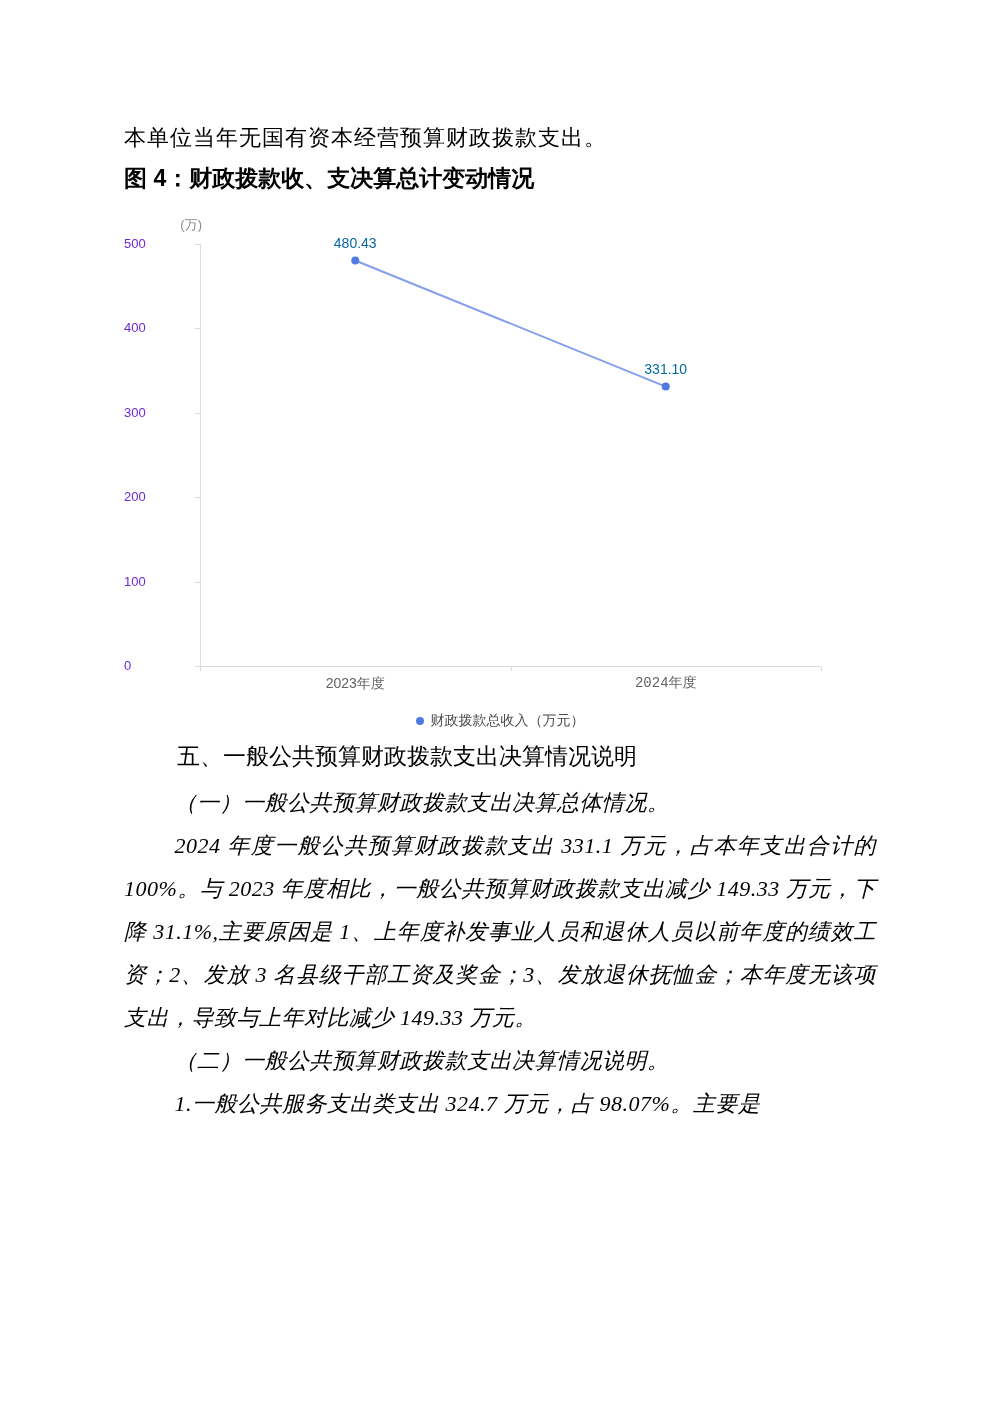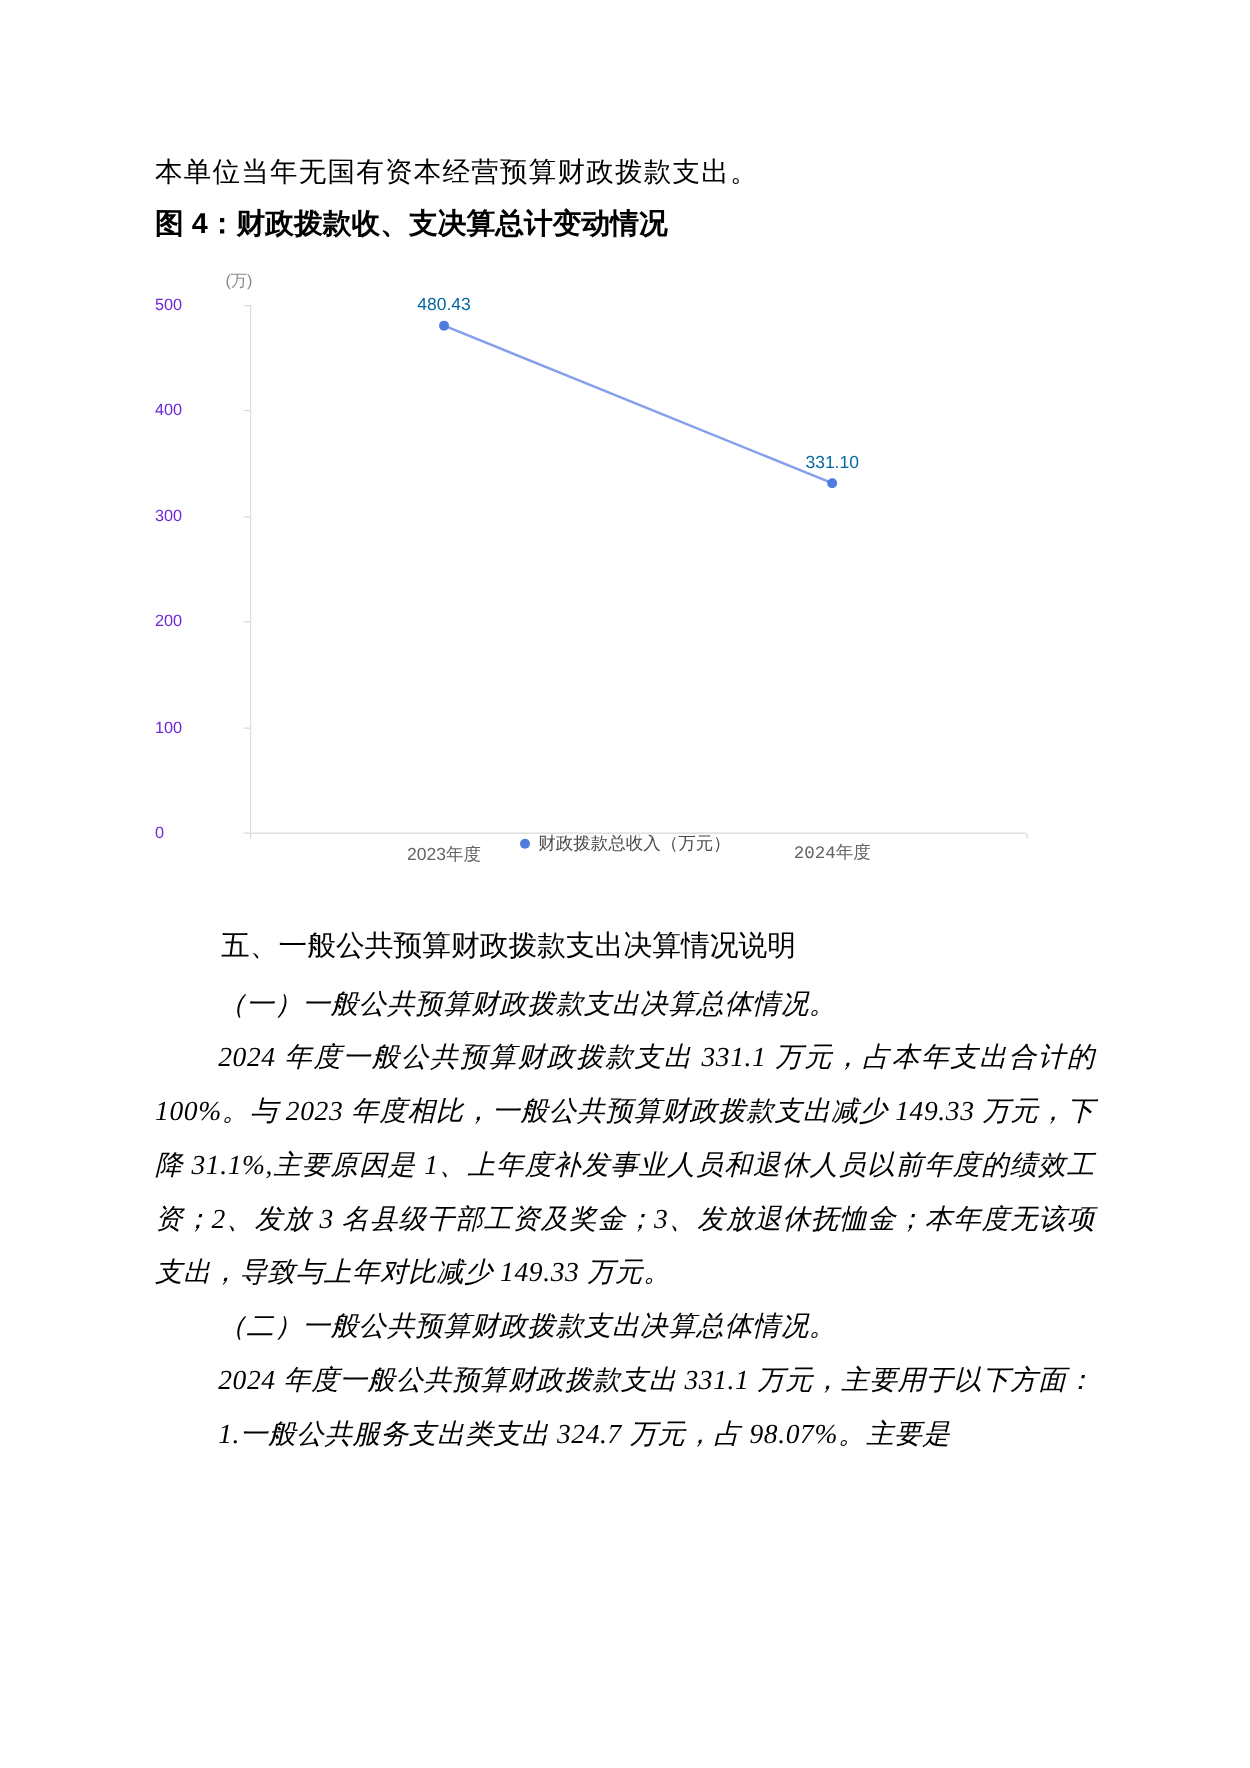--- a/index.html
+++ b/index.html
@@ -117,30 +117,29 @@
         <div class="x-tick-mark" style="left: 697px; top: 453px;"></div>
         <div class="x-axis-label" style="left: 161.25px; top: 460px;">2023年度</div>
         <div class="x-axis-label" style="left: 471.75px; top: 460px; font-family: Liberation Mono, monospace;">2024年度</div>
         <svg width="752" height="505">
           <polyline points="231.25,46.517079999999964 541.75,172.5516" fill="none" stroke="#84a0ec" stroke-width="2"></polyline>
           <circle cx="231.25" cy="46.517079999999964" r="4" fill="#4e7ce0"></circle>
           <circle cx="541.75" cy="172.5516" r="4" fill="#4e7ce0"></circle>
         </svg>
         <div class="point-label" style="left: 186.25px; top: 20.5171px;">480.43</div>
         <div class="point-label" style="left: 496.75px; top: 146.552px;">331.10</div>
-        <div class="legend" style="top: 452px;">
+        <div class="legend" style="top: 498px;">
           <span class="legend-dot" style="background: rgb(78, 124, 224);"></span>
           <span class="legend-label">财政拨款总收入（万元）</span>
         </div>
       </div>
 
     <div class="section-heading">五、一般公共预算财政拨款支出决算情况说明</div>
 
     <div class="paragraphs">
       <div class="para">（一）一般公共预算财政拨款支出决算总体情况。</div>
       <div class="para">2024 年度一般公共预算财政拨款支出 331.1 万元，占本年支出合计的 100%。与 2023 年度相比，一般公共预算财政拨款支出减少 149.33 万元，下降 31.1%,主要原因是 1、上年度补发事业人员和退休人员以前年度的绩效工资；2、发放 3 名县级干部工资及奖金；3、发放退休抚恤金；本年度无该项支出，导致与上年对比减少 149.33 万元。</div>
-      <div class="para">（二）一般公共预算财政拨款支出决算总体情况。</div>
-      <div class="para">2024 年度一般公共预算财政拨款支出 331.1 万元，主要用于以下方面：</div>
+      <div class="para">（二）一般公共预算财政拨款支出决算情况说明。</div>
       <div class="para">1.一般公共服务支出类支出 324.7 万元，占 98.07%。主要是</div>
     </div>
   </div>
 
 </div>
 
 </body></html>

